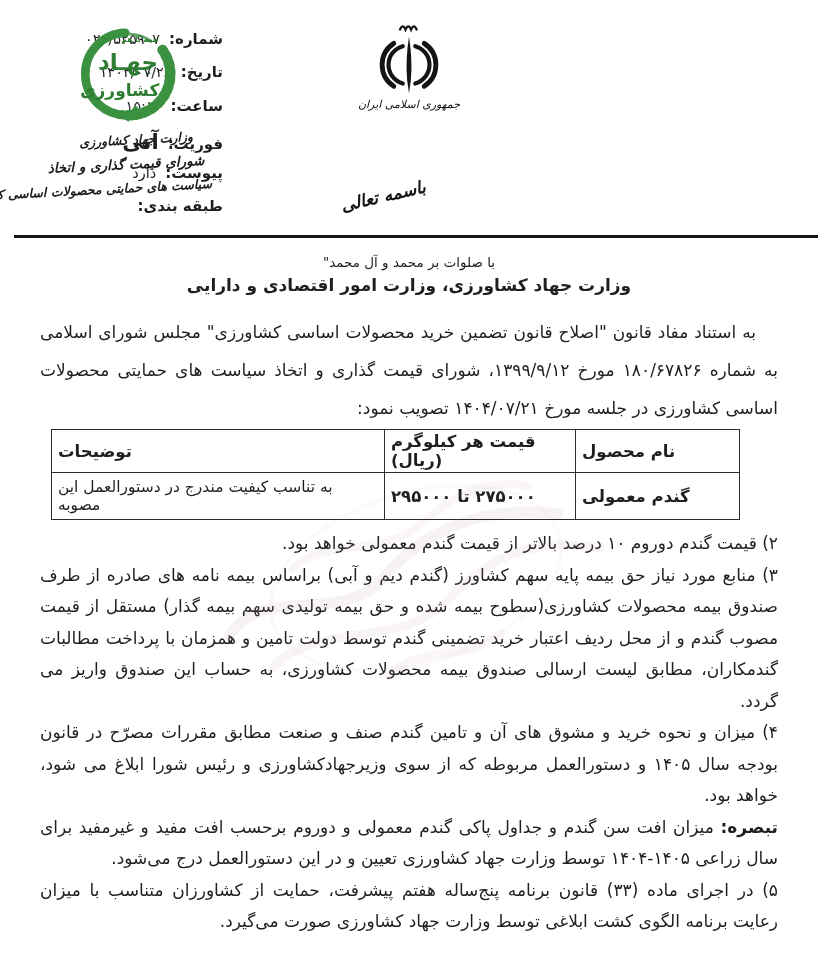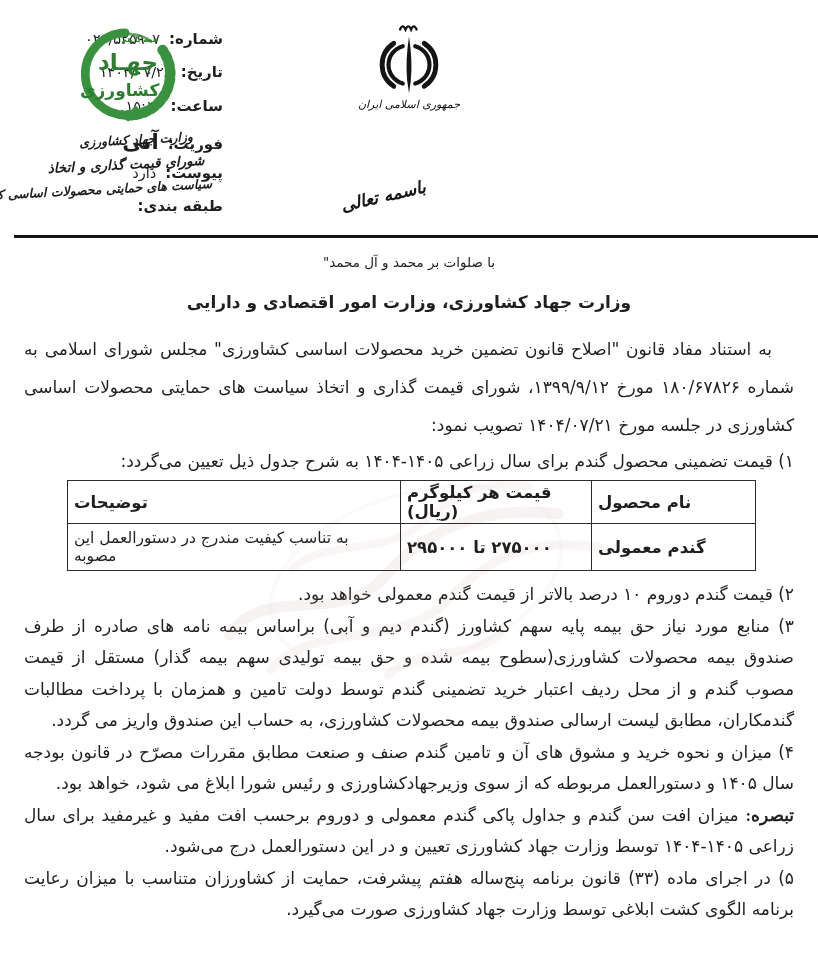--- a/index.html
+++ b/index.html
@@ -40,30 +40,30 @@
     font-family:"DejaVu Serif", serif; font-style:italic; color:#1c1c1c;
     transform:rotate(-3deg); white-space:nowrap; text-align:center;
   }
   .nl1 { font-size:12.5px; margin:10px 0 0 38px; font-weight:bold; }
   .nl2 { font-size:13.5px; margin:9px 0 0 18px; font-weight:bold; }
   .nl3 { font-size:12.5px; margin:9px 0 0 0; font-weight:bold; }
 
   .rule { position:absolute; top:235px; right:0; left:14px; height:0; border-top:3px solid #151515; }
 
   
-  .doc-body { position:absolute; top:247px; right:0; left:0; bottom:0; padding:0 24px; direction:rtl; }
+  .doc-body { position:absolute; top:247px; right:0; left:0; bottom:0; padding:0 40px; direction:rtl; }
   .salawat { text-align:center; font-size:13.5px; margin-top:7px; }
   .addressee { text-align:center; font-weight:bold; font-size:17px; line-height:31px; }
-  .addr1 { margin-top:17px; }
+  .addr1 { }
   .para { font-size:17px; text-align:justify; }
   .intro { margin-top:12px; line-height:38px; text-indent:22px; }
   .item  { line-height:31.5px; }
   .item1 { line-height:34px; margin-bottom:2px; }
   .after-table { margin-top:8px; }
-  .note-label { font-weight:bold;font-family:Liberation Serif, serif; }
+  .note-label { font-weight:bold; }
 
   
   .price-table {
     border-collapse:collapse; width:688px; margin:2px 38px 0 0;
     direction:rtl; table-layout:fixed; position:relative; z-index:2; background:transparent;
   }
   .price-table th, .price-table td {
     border:1.6px solid #2b2b2b; text-align:left; vertical-align:middle; padding:2px 6px;
   }
   .price-table th { font-size:16.5px; font-weight:bold; height:37px; }
@@ -168,21 +168,20 @@
   <div class="rule"></div>
 
   <div class="doc-body">
 
     <div class="salawat">با صلوات بر محمد و آل محمد"</div>
 
     <div class="addressee addr1">وزارت جهاد کشاورزی، وزارت امور اقتصادی و دارایی</div>
 
     <p class="para intro">به استناد مفاد قانون "اصلاح قانون تضمین خرید محصولات اساسی کشاورزی" مجلس شورای اسلامی به شماره ۱۸۰/۶۷۸۲۶ مورخ ۱۳۹۹/۹/۱۲، شورای قیمت گذاری و اتخاذ سیاست های حمایتی محصولات اساسی کشاورزی در جلسه مورخ ۱۴۰۴/۰۷/۲۱ تصویب نمود:</p>
 
-    <p class="para item item1">۱) قیمت تضمینی محصول گندم برای سال زراعی ۱۴۰۵-۱۴۰۴ به شرح جدول ذیل تعیین می‌گردد:</p>
 
     <table class="price-table">
       <colgroup>
         <col style="width:164px">
         <col style="width:191px">
         <col style="width:333px">
       </colgroup>
       <thead>
         <tr>
           <th>نام محصول</th>

